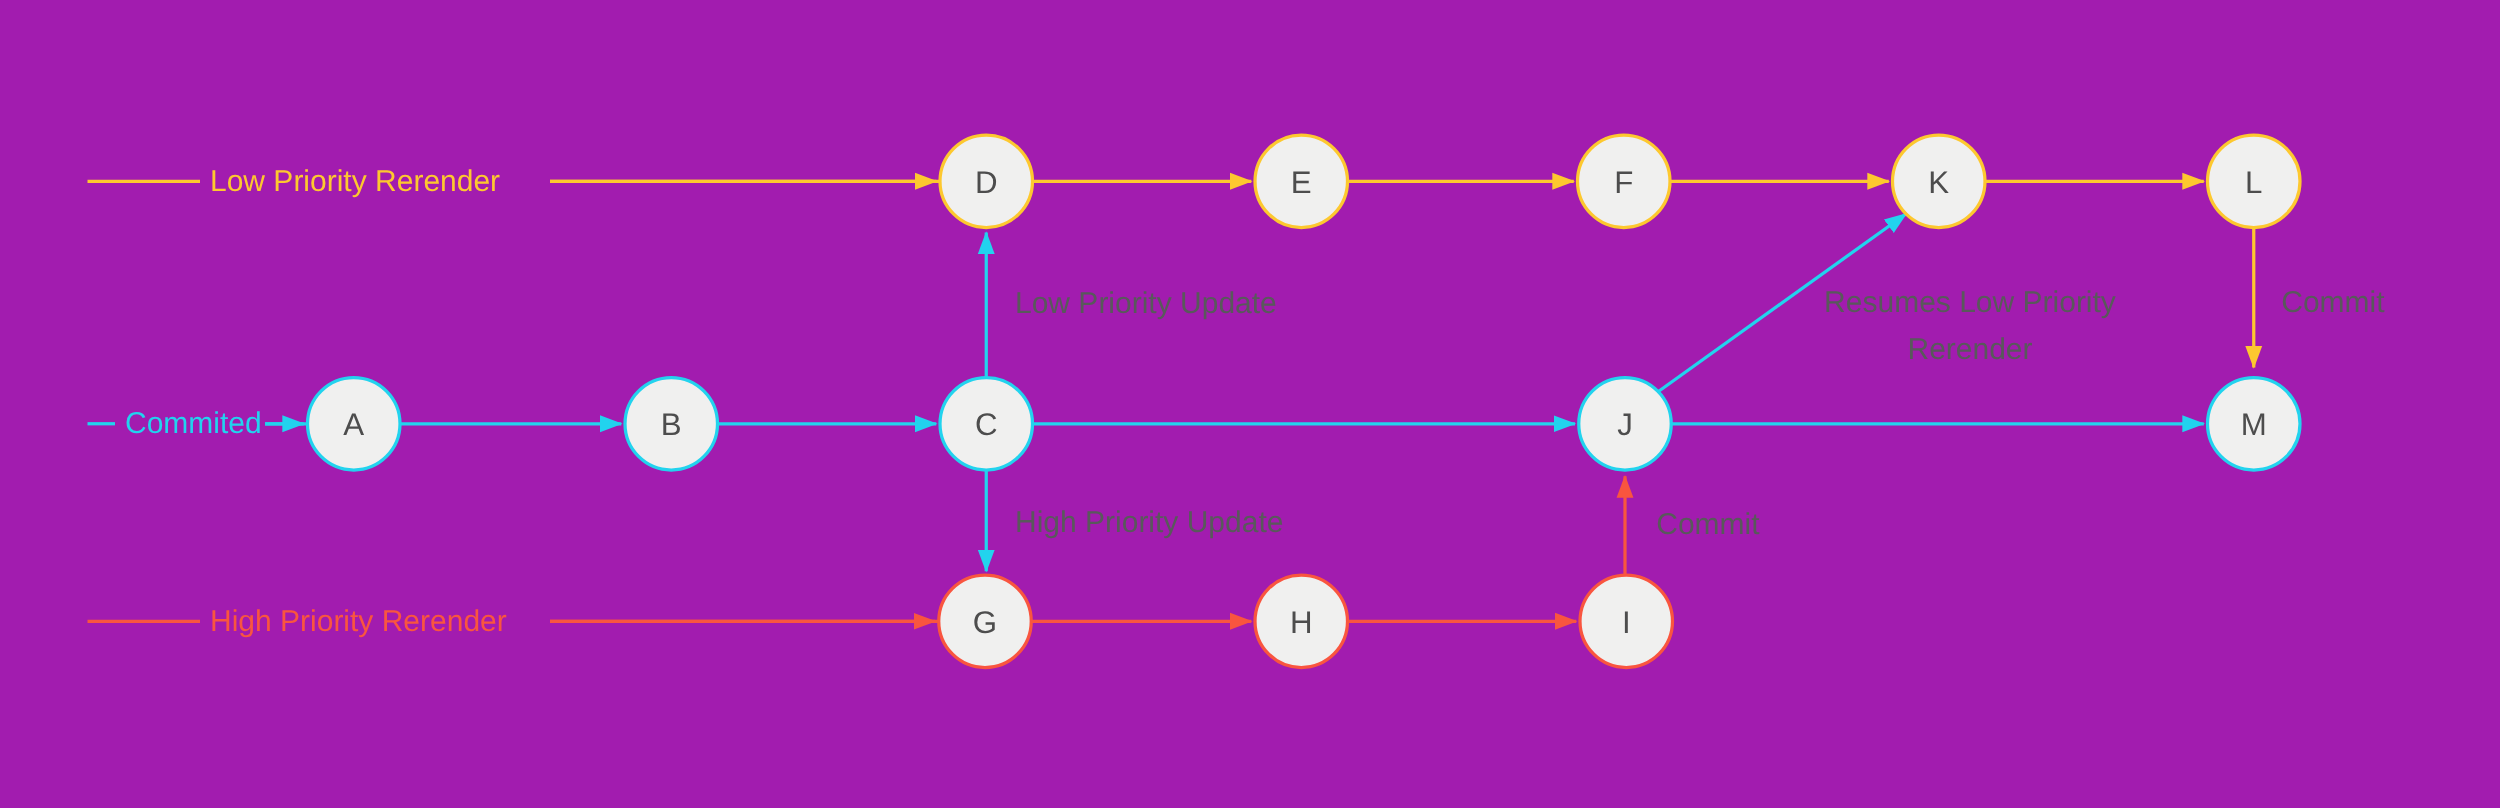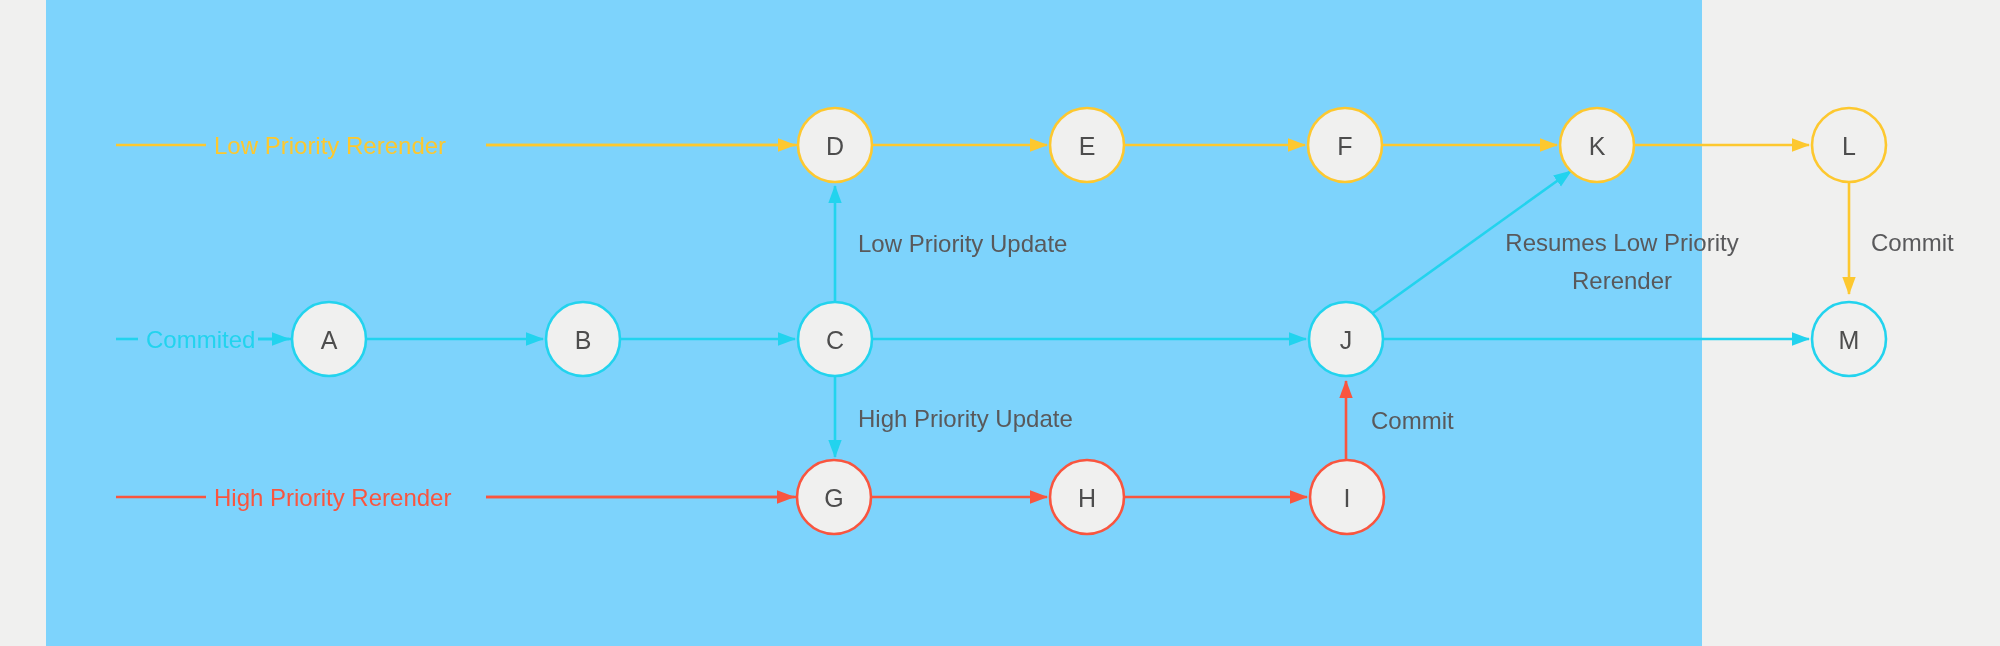--- a/index.html
+++ b/index.html
@@ -8,24 +8,23 @@
     background: #f0f0ef;
   }
   body {
     width: 2000px;
     height: 646px;
     font-family: "Liberation Sans", sans-serif;
     overflow: hidden;
   }
   #canvas {
     position: relative;
-    width: 1656px;
+    width: 2000px;
     height: 646px;
-    background: #7dd3fc;
-    margin-left: 46px;
+    background: #a21caf;
   }
   svg#diagram {
     display: block;
     width: 2000px;
     height: 646px;
   }
   .node-circle {
     fill: #f0f0ef;
     stroke-width: 2.6;
   }

